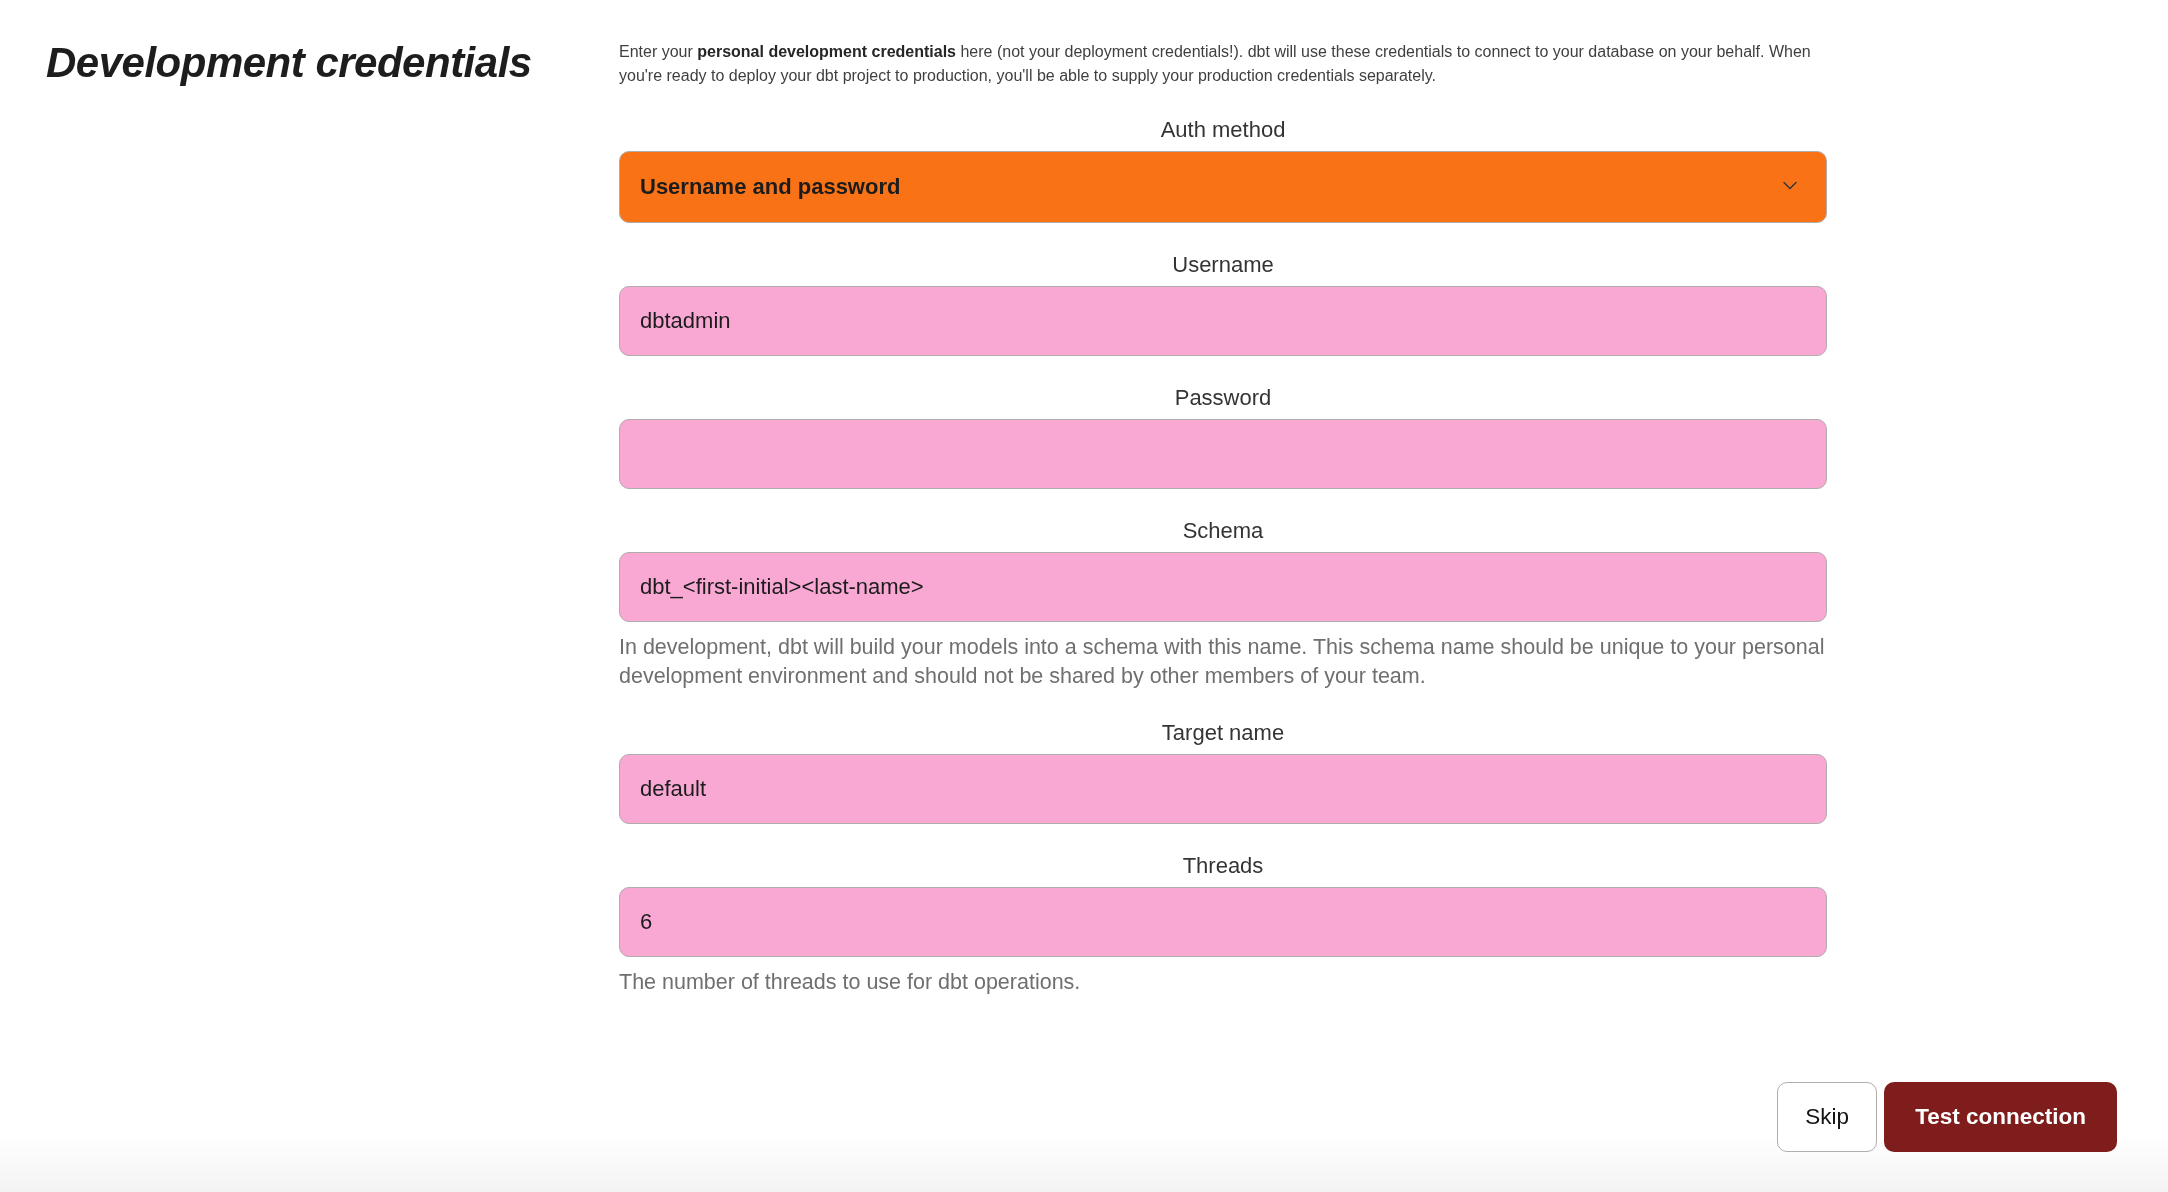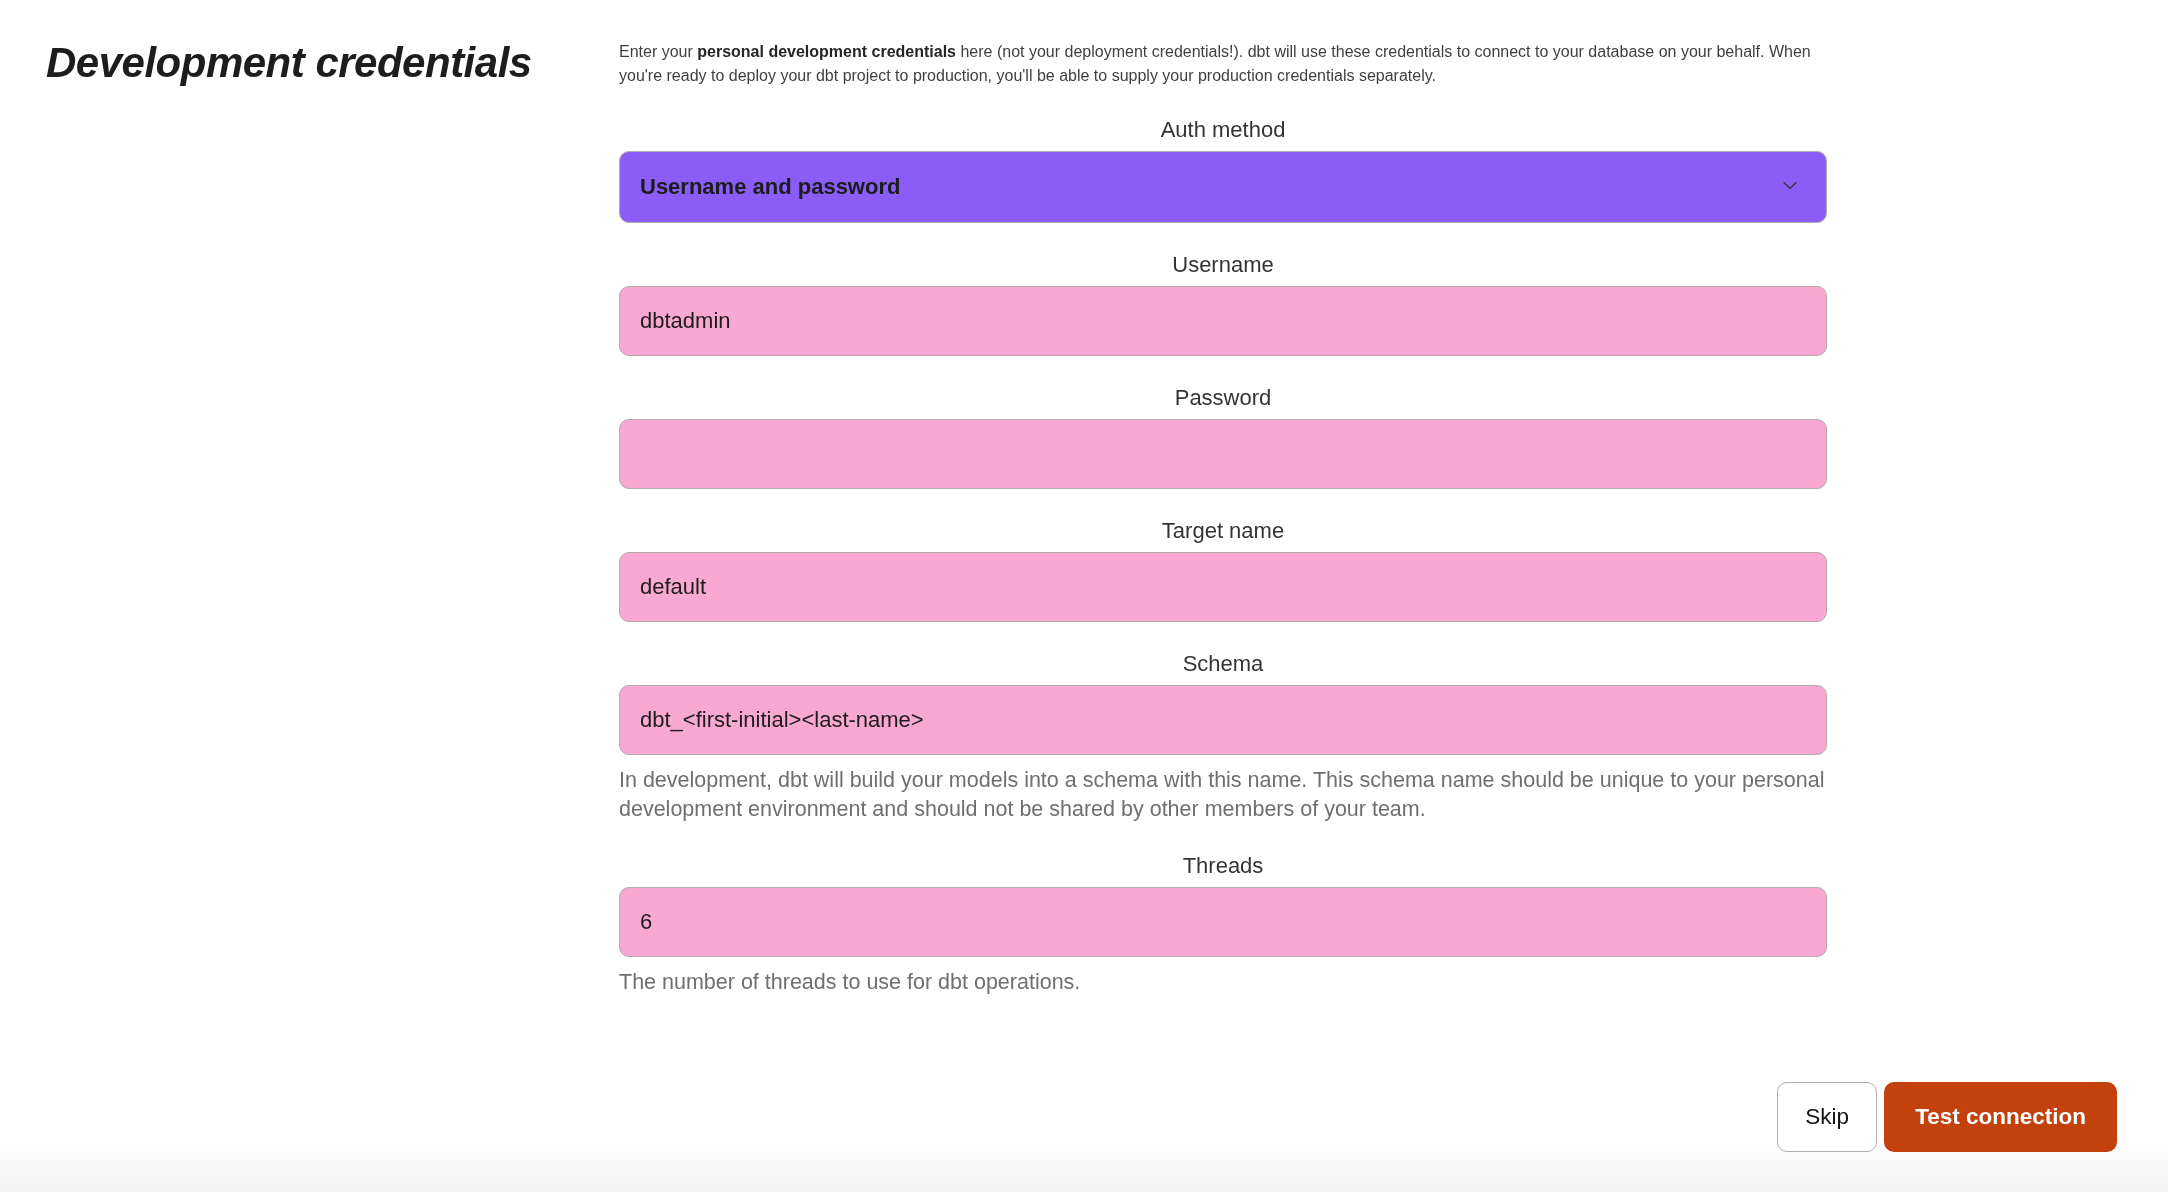--- a/index.html
+++ b/index.html
@@ -63,21 +63,21 @@
     font-size: 22px;
     color: #1c1c1c;
     padding: 0 20px;
     outline: none;
   }
   .select-control {
     width: 100%;
     height: 72px;
     border: 1px solid #b1aba9;
     border-radius: 10px;
-    background: #8b5cf6;
+    background: #f97316;
     display: flex;
     align-items: center;
     justify-content: space-between;
     padding: 0 24px 0 20px;
     cursor: pointer;
   }
   .select-value {
     font-size: 22px;
     font-weight: 600;
     color: #1c1c1c;
@@ -111,21 +111,21 @@
     justify-content: center;
   }
   .btn-secondary {
     background: #ffffff;
     border: 1px solid #b3adab;
     color: #141414;
     padding: 0 27px;
     font-weight: 400;
   }
   .btn-primary {
-    background: #c2410c;
+    background: #7f1d1d;
     border: none;
     color: #ffffff;
     padding: 0 31px;
     font-weight: 600;
   }
   .footer-shadow {
     position: absolute;
     left: 0; right: 0; bottom: 0;
     height: 56px;
     background: linear-gradient(180deg, #ffffff 0%, #f3f3f3 100%);
@@ -161,28 +161,28 @@
       <label class="field-label">Username</label>
       <input type="text" class="text-input" value="dbtadmin" style="">
     </div>
 
     <div class="field-group">
       <label class="field-label">Password</label>
       <input type="password" class="text-input" value="" style="">
     </div>
 
     <div class="field-group">
-      <label class="field-label">Target name</label>
-      <input type="text" class="text-input" value="default" style="">
+      <label class="field-label">Schema</label>
+      <input type="text" class="text-input" value="dbt_&lt;first-initial&gt;&lt;last-name&gt;" style="">
+      <p class="help-text">In development, dbt will build your models into a schema with this name. This schema name should be unique to your personal development environment and should not be shared by other members of your team.</p>
     </div>
 
     <div class="field-group">
-      <label class="field-label">Schema</label>
-      <input type="text" class="text-input" value="dbt_&lt;first-initial&gt;&lt;last-name&gt;" style="">
-      <p class="help-text">In development, dbt will build your models into a schema with this name. This schema name should be unique to your personal development environment and should not be shared by other members of your team.</p>
+      <label class="field-label">Target name</label>
+      <input type="text" class="text-input" value="default" style="">
     </div>
 
     <div class="field-group">
       <label class="field-label">Threads</label>
       <input type="text" class="text-input" value="6" style="">
       <p class="help-text">The number of threads to use for dbt operations.</p>
     </div>
 
   </main>
 </div>

